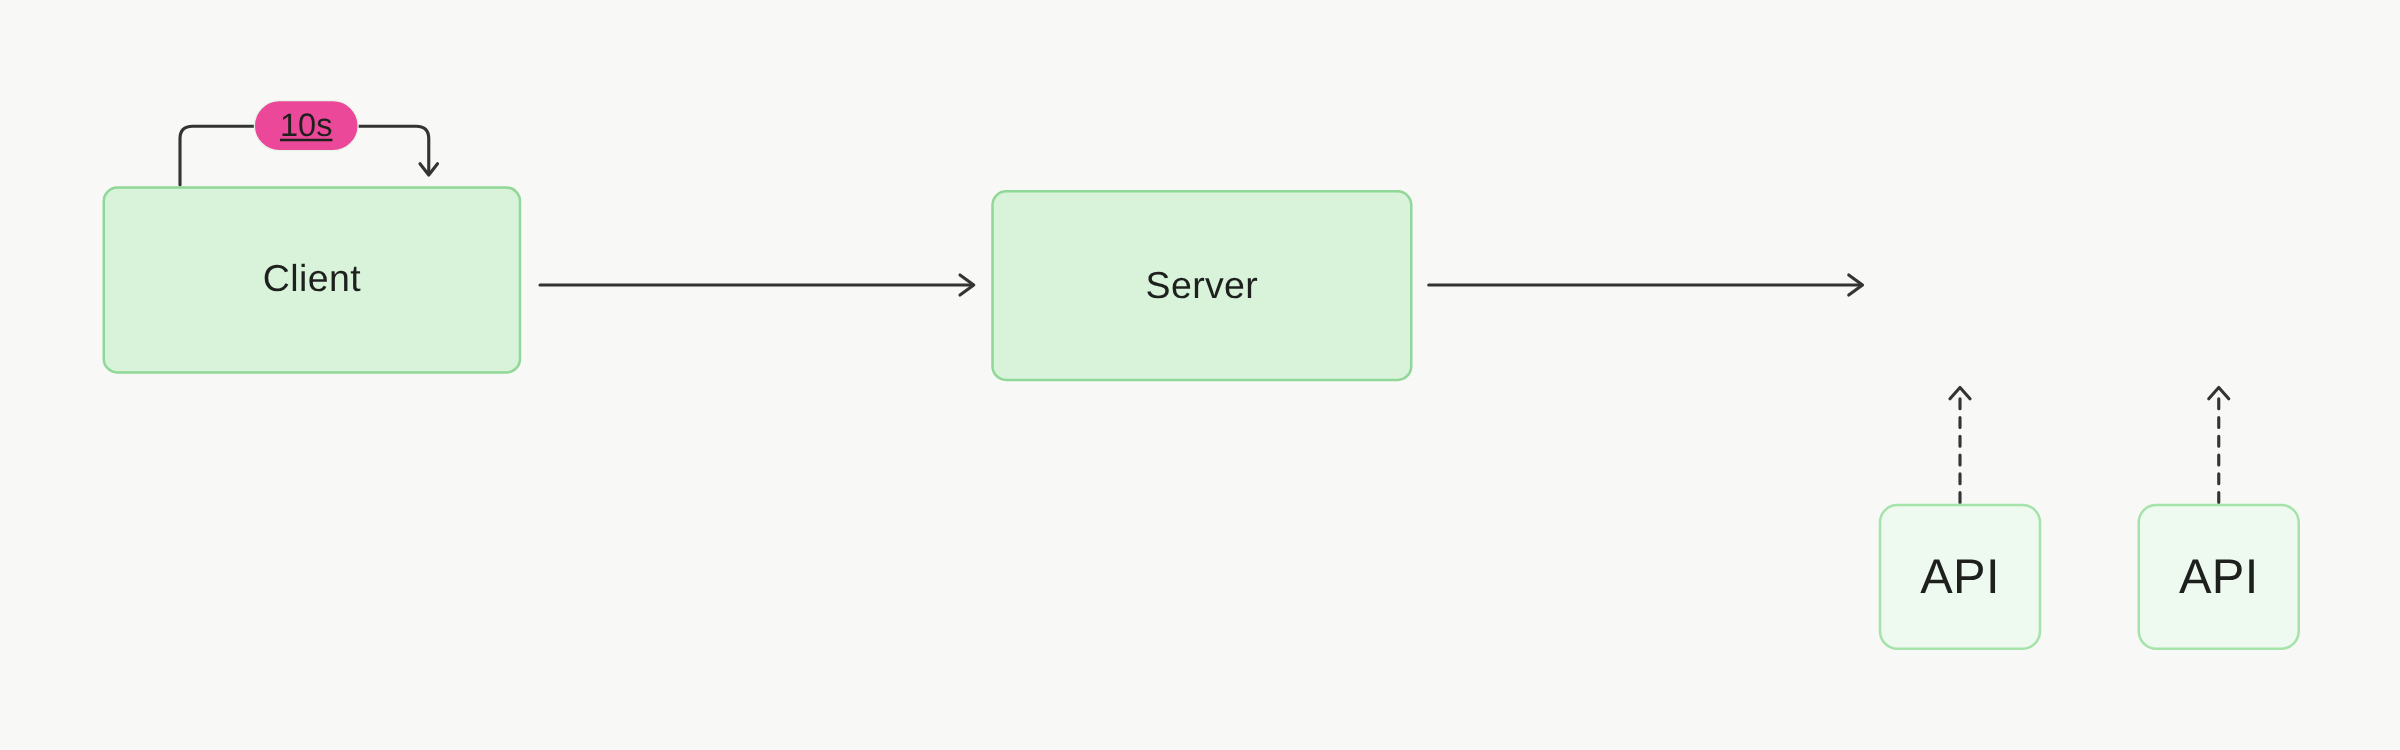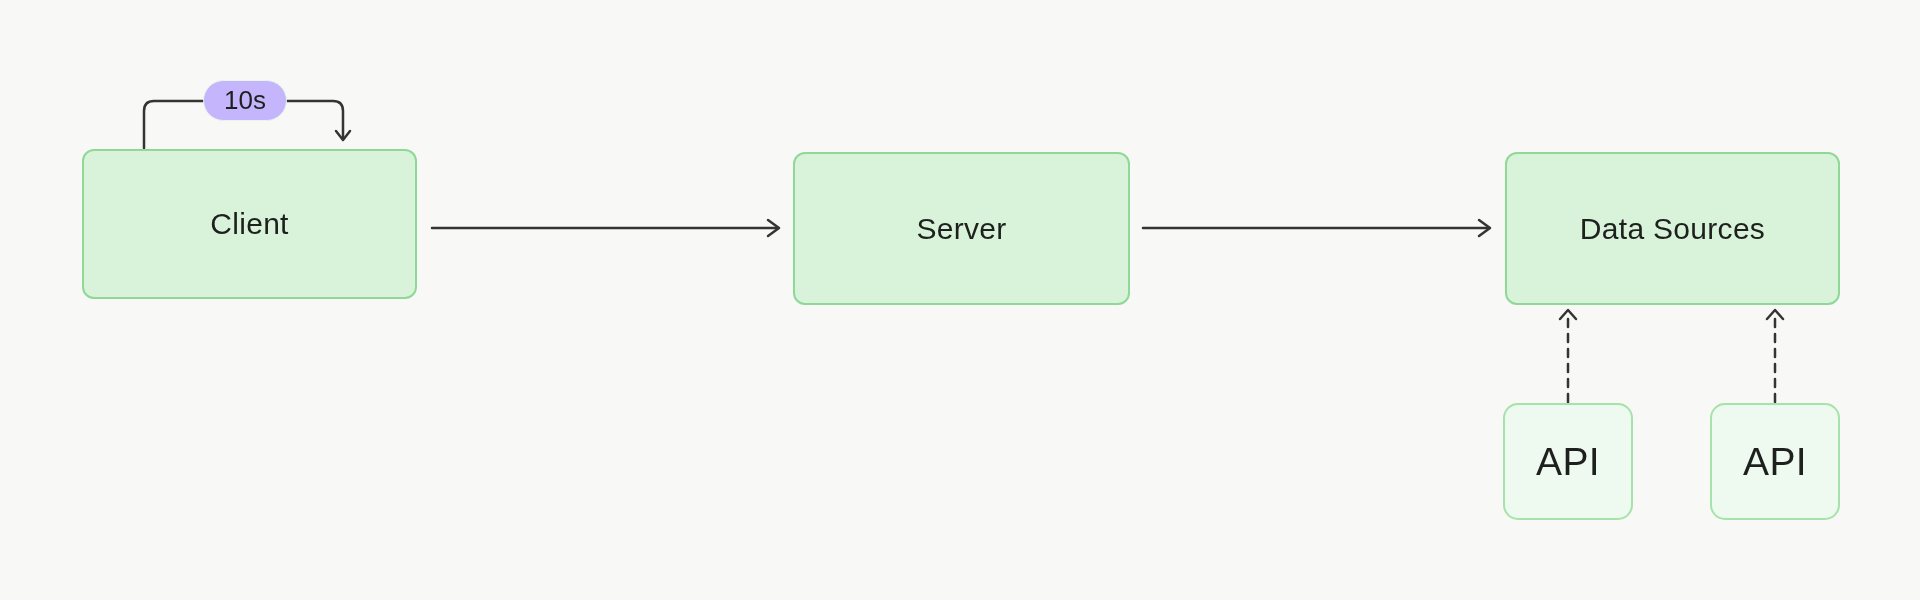--- a/index.html
+++ b/index.html
@@ -36,25 +36,26 @@
   .node--api-left  { left: 1503px; top: 403px; width: 130px; height: 117px; }
   .node--api-right { left: 1710px; top: 403px; width: 130px; height: 117px; }
 
   .edge-label-pill {
     position: absolute;
     left: 203px; top: 80px;
     width: 84px; height: 41px;
     display: flex;
     align-items: center;
     justify-content: center;
-    background: #c4b5fd;
+    background: #ec4899;
     border: 1.5px solid #e8f5e9;
     border-radius: 21px;
     font-size: 26px;
     color: #1e201e;
+    text-decoration: underline;
   }
 </style>
 </head>
 <body>
 
 <div class="canvas">
 
   <svg class="connectors" width="1920" height="600" viewBox="0 0 1920 600">
     <g fill="none" stroke="#333533" stroke-width="2.5" stroke-linecap="round" stroke-linejoin="round">
 
@@ -76,23 +77,20 @@
   </svg>
 
   <div class="node node--server">
     <span>Server</span>
   </div>
 
   <div class="node node--client">
     <span>Client</span>
   </div>
 
-  <div class="node node--data-sources">
-    <span>Data Sources</span>
-  </div>
 
   <div class="node node--api node--api-left">
     <span>API</span>
   </div>
 
   <div class="node node--api node--api-right">
     <span>API</span>
   </div>
 
   <div class="edge-label-pill">10s</div>

